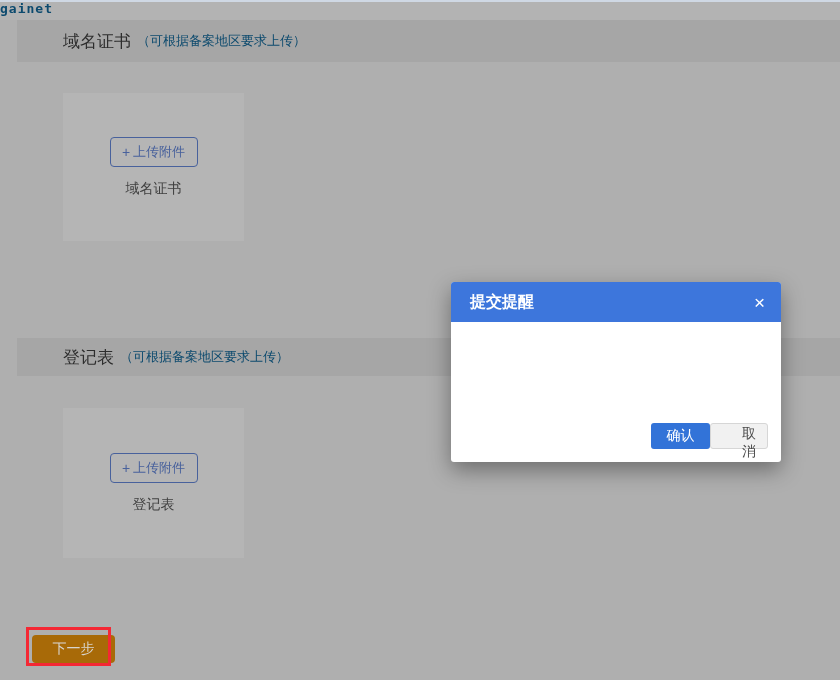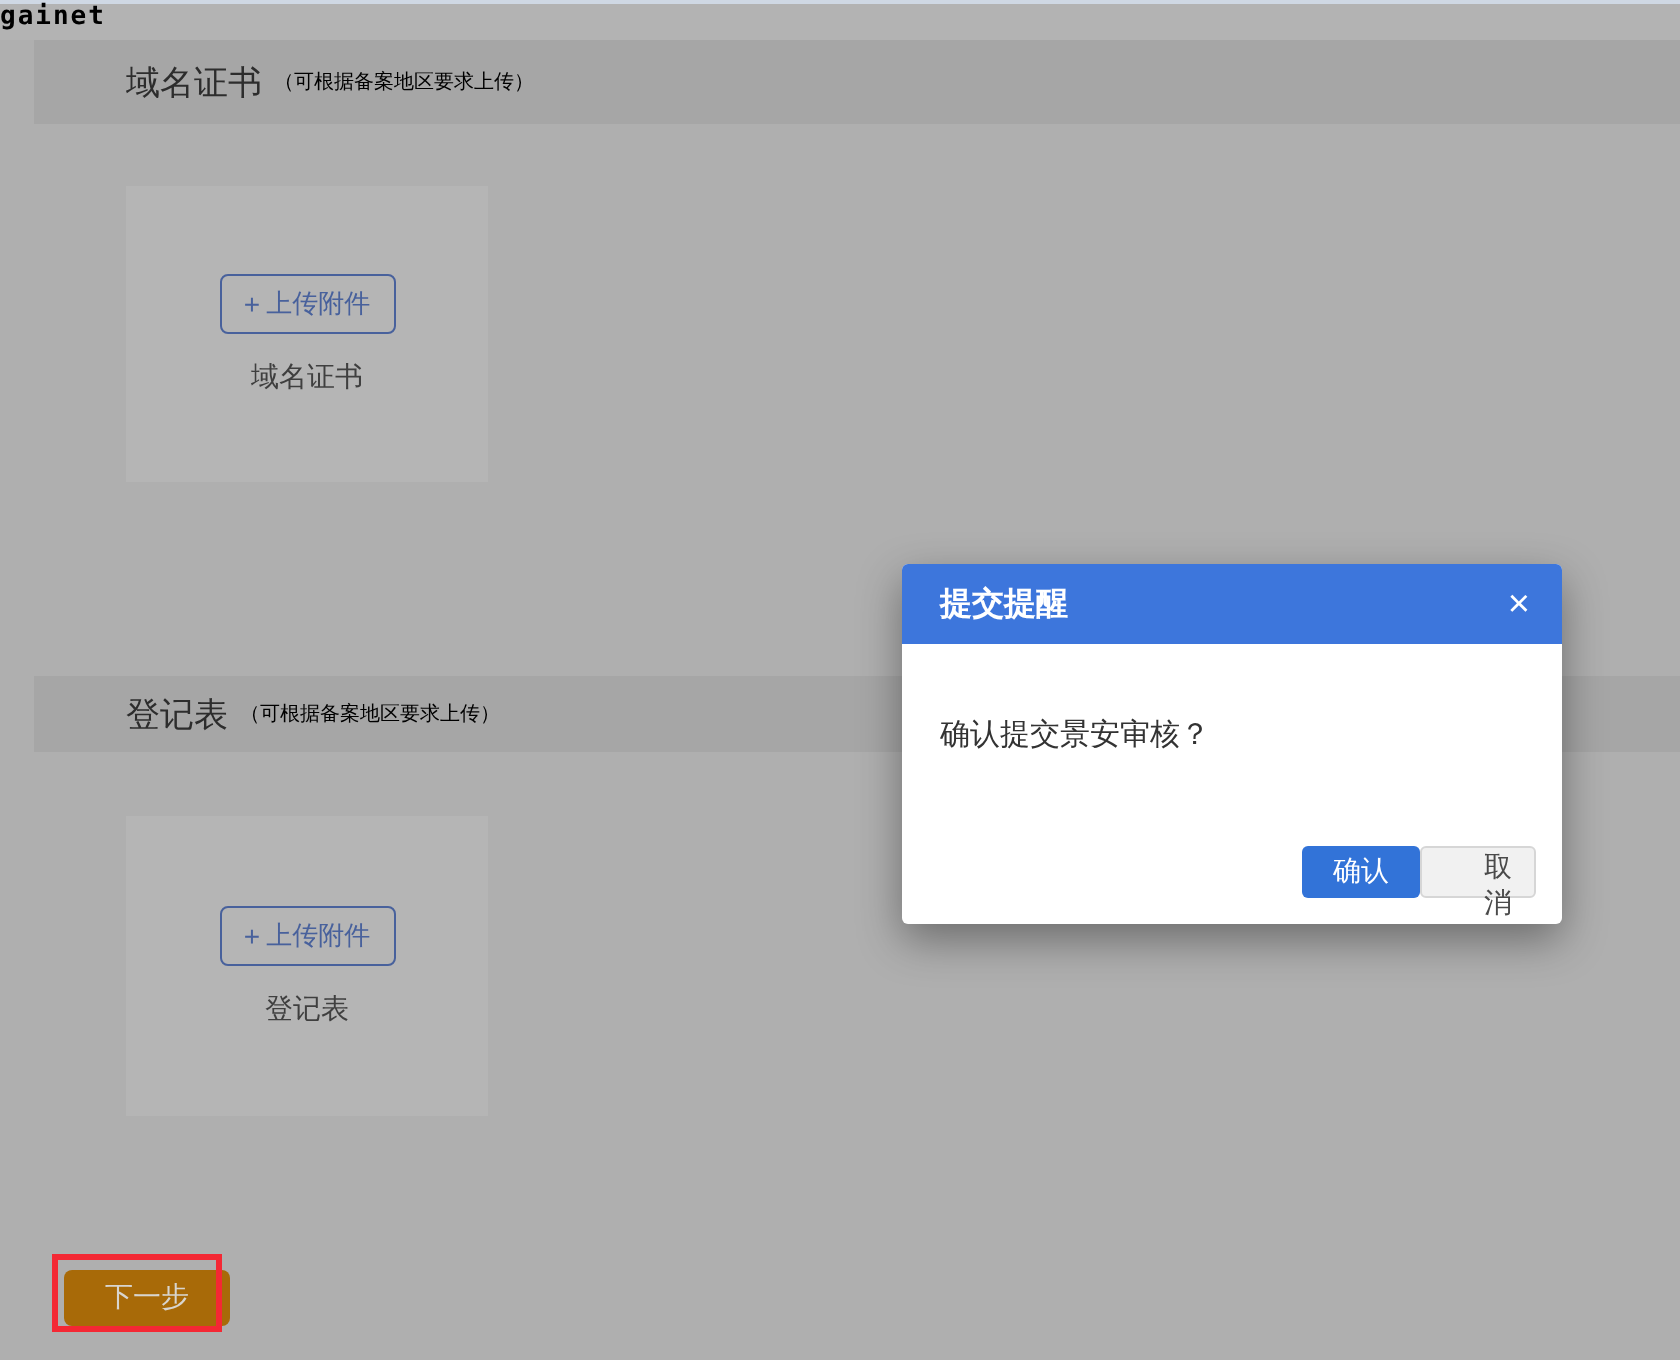--- a/index.html
+++ b/index.html
@@ -2,27 +2,27 @@
 <html><head>
 <meta charset="utf-8">
 <style>
   html,body{margin:0;padding:0;background:#888;}
   .screen{position:relative;width:840px;height:680px;background:#afafaf;overflow:hidden;
           font-family:"Liberation Sans","DejaVu Sans",sans-serif;}
   .topline{position:absolute;left:0;top:0;width:840px;height:2px;background:#cfd8e4;}
   .topstrip{position:absolute;left:0;top:2px;width:840px;height:18px;background:#b3b3b3;}
   .watermark{position:absolute;left:0;top:1px;z-index:3;
              font-family:"DejaVu Sans Mono","Liberation Mono",monospace;
-             font-size:13px;font-weight:bold;color:#000000;letter-spacing:1px;}
+             font-size:13px;font-weight:bold;color:#0c4a6e;letter-spacing:1px;}
   .band{position:absolute;left:17px;right:0;background:#a6a6a6;
         display:flex;align-items:center;padding-left:46px;box-sizing:border-box;}
   .band1{top:20px;height:42px;}
   .band2{top:338px;height:38px;}
   .band-title{font-size:17px;color:#2d2d2d;}
-  .band-hint{font-size:10px;color:#000000;margin-left:6px;}
+  .band-hint{font-size:13px;color:#0c4a6e;margin-left:6px;}
   .card{position:absolute;left:63px;width:181px;background:#b5b5b5;
         display:flex;flex-direction:column;align-items:center;justify-content:center;}
   .card1{top:93px;height:148px;}
   .card2{top:408px;height:150px;}
   .upload-btn{width:88px;height:30px;background:transparent;border:1px solid #48619c;
               border-radius:4px;color:#48619c;font-size:13px;cursor:pointer;
               display:flex;align-items:center;justify-content:center;gap:3px;
               font-family:inherit;box-sizing:border-box;}
   .plus{font-size:14px;line-height:1;}
   .upload-label{margin-top:13px;font-size:14px;color:#3f3f3f;}
@@ -78,19 +78,18 @@
   </div>
 
   <button class="next-btn">下一步</button>
   <div class="red-box"></div>
 
   <div class="dialog">
     <div class="dialog-header">
       <span class="dialog-title">提交提醒</span>
       <span class="dialog-close">×</span>
     </div>
-    <div class="dialog-body">确认提交景安审核？</div>
     <div class="dialog-footer">
       <button class="btn-confirm">确认</button>
       <button class="btn-cancel">取消</button>
     </div>
   </div>
 </div>
 
 </body></html>

